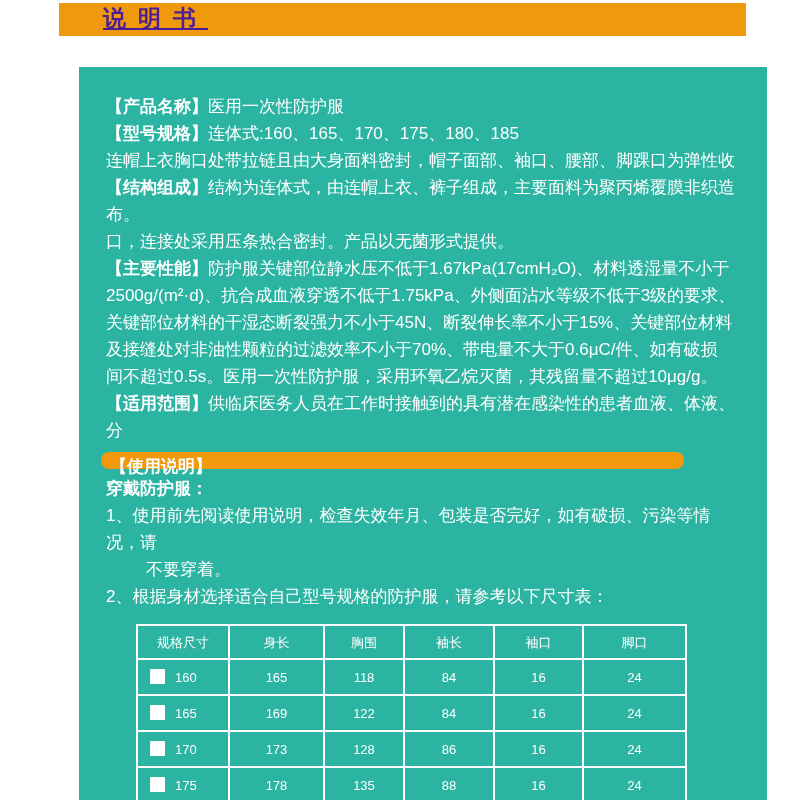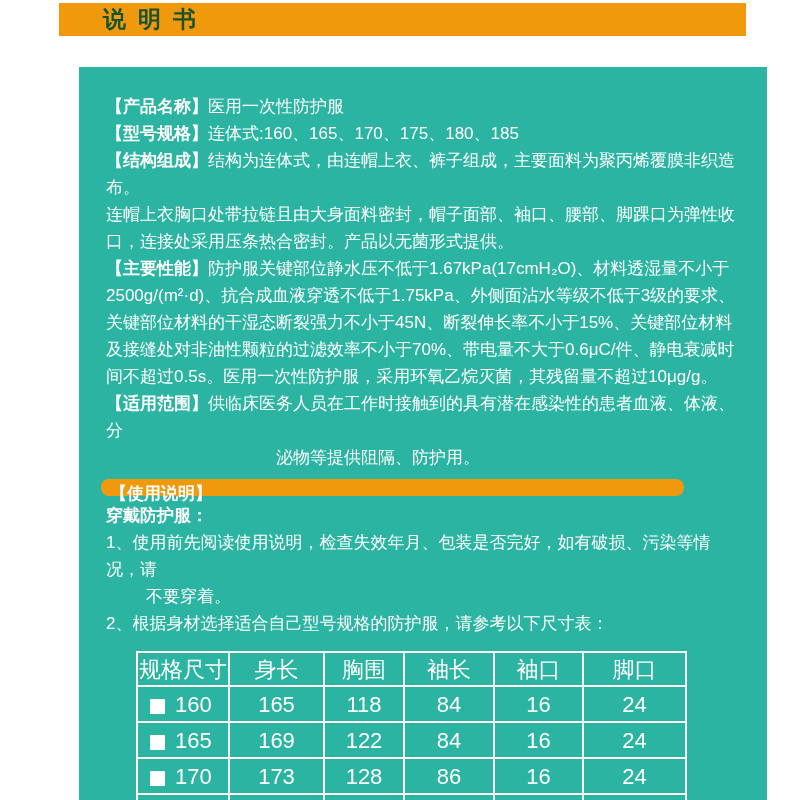--- a/index.html
+++ b/index.html
@@ -1,21 +1,21 @@
 <!DOCTYPE html>
 <html><head>
 <meta charset="utf-8">
 <style>
   * { margin:0; padding:0; box-sizing:border-box; }
   html,body { width:800px; height:800px; background:#ffffff; font-family:"Liberation Sans", sans-serif; }
   .page { position:relative; width:800px; height:800px; background:#ffffff; overflow:hidden; }
 
   .top-bar {
     position:absolute; left:59px; top:3px; width:687px; height:33px;
-    background:#F0990D; color:#14532d; display:flex; align-items:center;
+    background:#F0990D; color:#4c1d95; display:flex; text-decoration:underline;
   }
   .top-bar .title {
     font-size:23px; letter-spacing:12px; margin-left:44px; font-weight:bold;
   }
 
   .panel {
     position:absolute; left:58px; top:67px; width:688px; height:748px;
     background:#2BB4A2; color:#ffffff; overflow:hidden;margin-left:21px;
   }
   .content { padding:26px 24px 0 27px; font-size:17px; line-height:27px; }
@@ -31,21 +31,21 @@
   .sub-heading { font-weight:bold; min-height:27px; }
   .step { min-height:27px; }
   .step.cont { padding-left:40px; }
 
   table.size-table {
     margin:14px 0 0 30px; border-collapse:collapse; table-layout:fixed;
     width:549px; color:#ffffff;
   }
   .size-table th, .size-table td {
     border:2px solid #ffffff; text-align:center; font-weight:normal;
-    font-size:22px;
+    font-size:13px;
   }
   .size-table th { height:34px; }
   .size-table td { height:36px; }
   .size-table td.size-cell { text-align:left; padding-left:12px; }
   .checkbox {
     display:inline-block; width:15px; height:15px; background:#ffffff;
     border-radius:1px; margin-right:10px; vertical-align:-2px;
   }
 </style>
 </head>
@@ -55,30 +55,29 @@
 
   <div class="top-bar">
     <span class="title">说明书</span>
   </div>
 
   <div class="panel">
     <div class="content">
 
       <div class="line"><b>【产品名称】</b><span>医用一次性防护服</span></div>
       <div class="line"><b>【型号规格】</b><span>连体式:160、165、170、175、180、185</span></div>
+      <div class="line"><span>连帽上衣胸口处带拉链且由大身面料密封，帽子面部、袖口、腰部、脚踝口为弹性收</span></div>
       <div class="line"><b>【结构组成】</b><span>结构为连体式，由连帽上衣、裤子组成，主要面料为聚丙烯覆膜非织造布。</span></div>
-      <div class="line"><span>连帽上衣胸口处带拉链且由大身面料密封，帽子面部、袖口、腰部、脚踝口为弹性收</span></div>
       <div class="line"><span>口，连接处采用压条热合密封。产品以无菌形式提供。</span></div>
       <div class="line"><b>【主要性能】</b><span>防护服关键部位静水压不低于1.67kPa(17cmH₂O)、材料透湿量不小于</span></div>
       <div class="line"><span>2500g/(m²·d)、抗合成血液穿透不低于1.75kPa、外侧面沾水等级不低于3级的要求、</span></div>
       <div class="line"><span>关键部位材料的干湿态断裂强力不小于45N、断裂伸长率不小于15%、关键部位材料</span></div>
-      <div class="line"><span>及接缝处对非油性颗粒的过滤效率不小于70%、带电量不大于0.6μC/件、静电衰减时</span></div>
+      <div class="line"><span>及接缝处对非油性颗粒的过滤效率不小于70%、带电量不大于0.6μC/件、如有破损</span></div>
       <div class="line"><span>间不超过0.5s。医用一次性防护服，采用环氧乙烷灭菌，其残留量不超过10μg/g。</span></div>
       <div class="line"><b>【适用范围】</b><span>供临床医务人员在工作时接触到的具有潜在感染性的患者血液、体液、分</span></div>
-      <div class="line cont-deep"><span>泌物等提供阻隔、防护用。</span></div>
 
       <div class="banner">【使用说明】</div>
 
       <div class="sub-heading">穿戴防护服：</div>
       <div class="step">1、使用前先阅读使用说明，检查失效年月、包装是否完好，如有破损、污染等情况，请</div>
       <div class="step cont">不要穿着。</div>
       <div class="step">2、根据身材选择适合自己型号规格的防护服，请参考以下尺寸表：</div>
 
       <table class="size-table">
         <colgroup>

